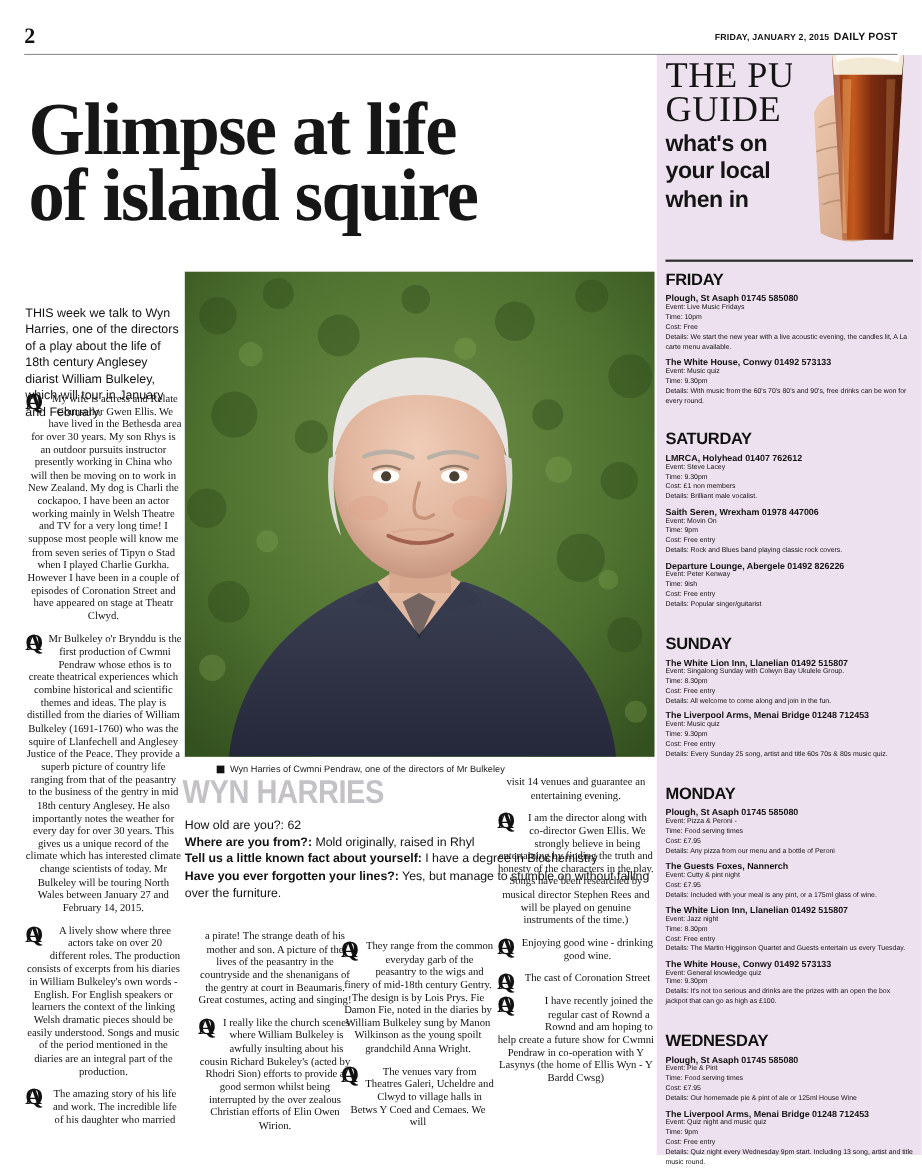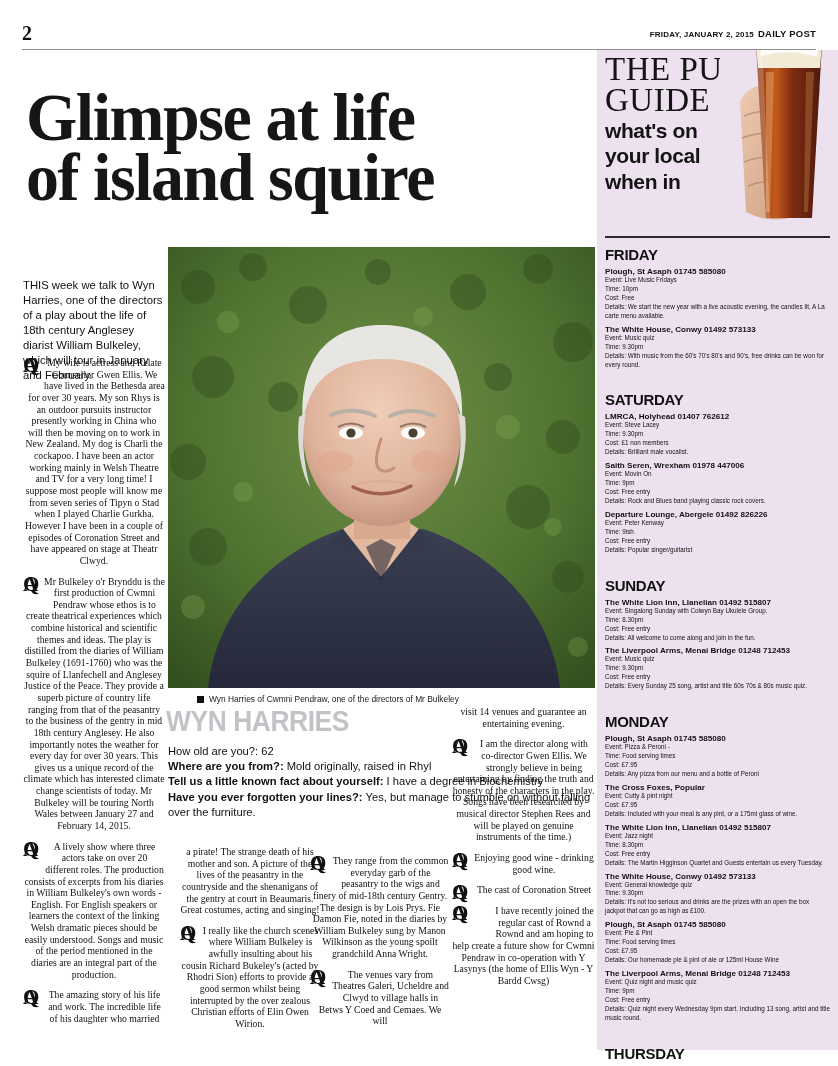--- a/index.html
+++ b/index.html
@@ -446,33 +446,34 @@
         <div class="ln">Event: Music quiz</div>
         <div class="ln">Time: 9.30pm</div>
         <div class="ln">Cost: Free entry</div>
         <div class="ln">Details: Every Sunday 25 song, artist and title 60s 70s &amp; 80s music quiz.</div>
         <div class="day">MONDAY</div>
         <div class="venue">Plough, St Asaph 01745 585080</div>
         <div class="ln">Event: Pizza &amp; Peroni -</div>
         <div class="ln">Time: Food serving times</div>
         <div class="ln">Cost: £7.95</div>
         <div class="ln">Details: Any pizza from our menu and a bottle of Peroni</div>
-        <div class="venue">The Cross Foxes, Popular</div>
+        <div class="venue">The Guests Foxes, Nannerch</div>
         <div class="ln">Event: Cutty &amp; pint night</div>
         <div class="ln">Cost: £7.95</div>
         <div class="ln">Details: Included with your meal is any pint, or a 175ml glass of wine.</div>
         <div class="venue">The White Lion Inn, Llanelian 01492 515807</div>
         <div class="ln">Event: Jazz night</div>
         <div class="ln">Time: 8.30pm</div>
         <div class="ln">Cost: Free entry</div>
         <div class="ln">Details: The Martin Higginson Quartet and Guests entertain us every Tuesday.</div>
         <div class="venue">The White House, Conwy 01492 573133</div>
         <div class="ln">Event: General knowledge quiz</div>
         <div class="ln">Time: 9.30pm</div>
         <div class="ln">Details: It's not too serious and drinks are the prizes with an open the box jackpot that can go as high as £100.</div>
+        <div class="day">WEDNESDAY</div>
         <div class="venue">Plough, St Asaph 01745 585080</div>
         <div class="ln">Event: Pie &amp; Pint</div>
         <div class="ln">Time: Food serving times</div>
         <div class="ln">Cost: £7.95</div>
         <div class="ln">Details: Our homemade pie &amp; pint of ale or 125ml House Wine</div>
         <div class="venue">The Liverpool Arms, Menai Bridge 01248 712453</div>
         <div class="ln">Event: Quiz night and music quiz</div>
         <div class="ln">Time: 9pm</div>
         <div class="ln">Cost: Free entry</div>
         <div class="ln">Details: Quiz night every Wednesday 9pm start. Including 13 song, artist and title music round.</div>

